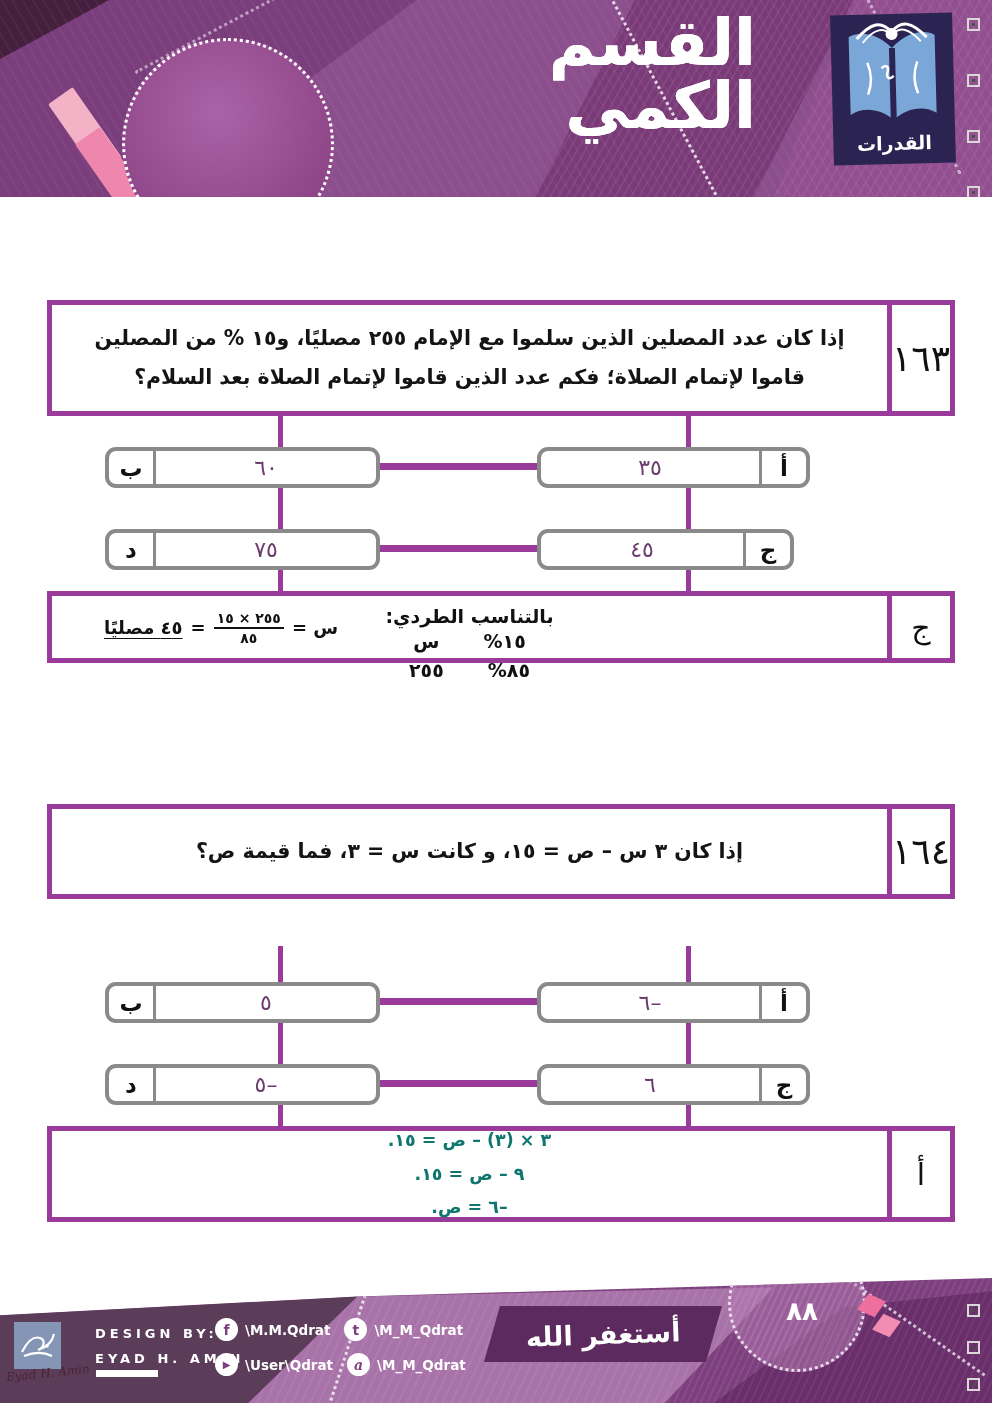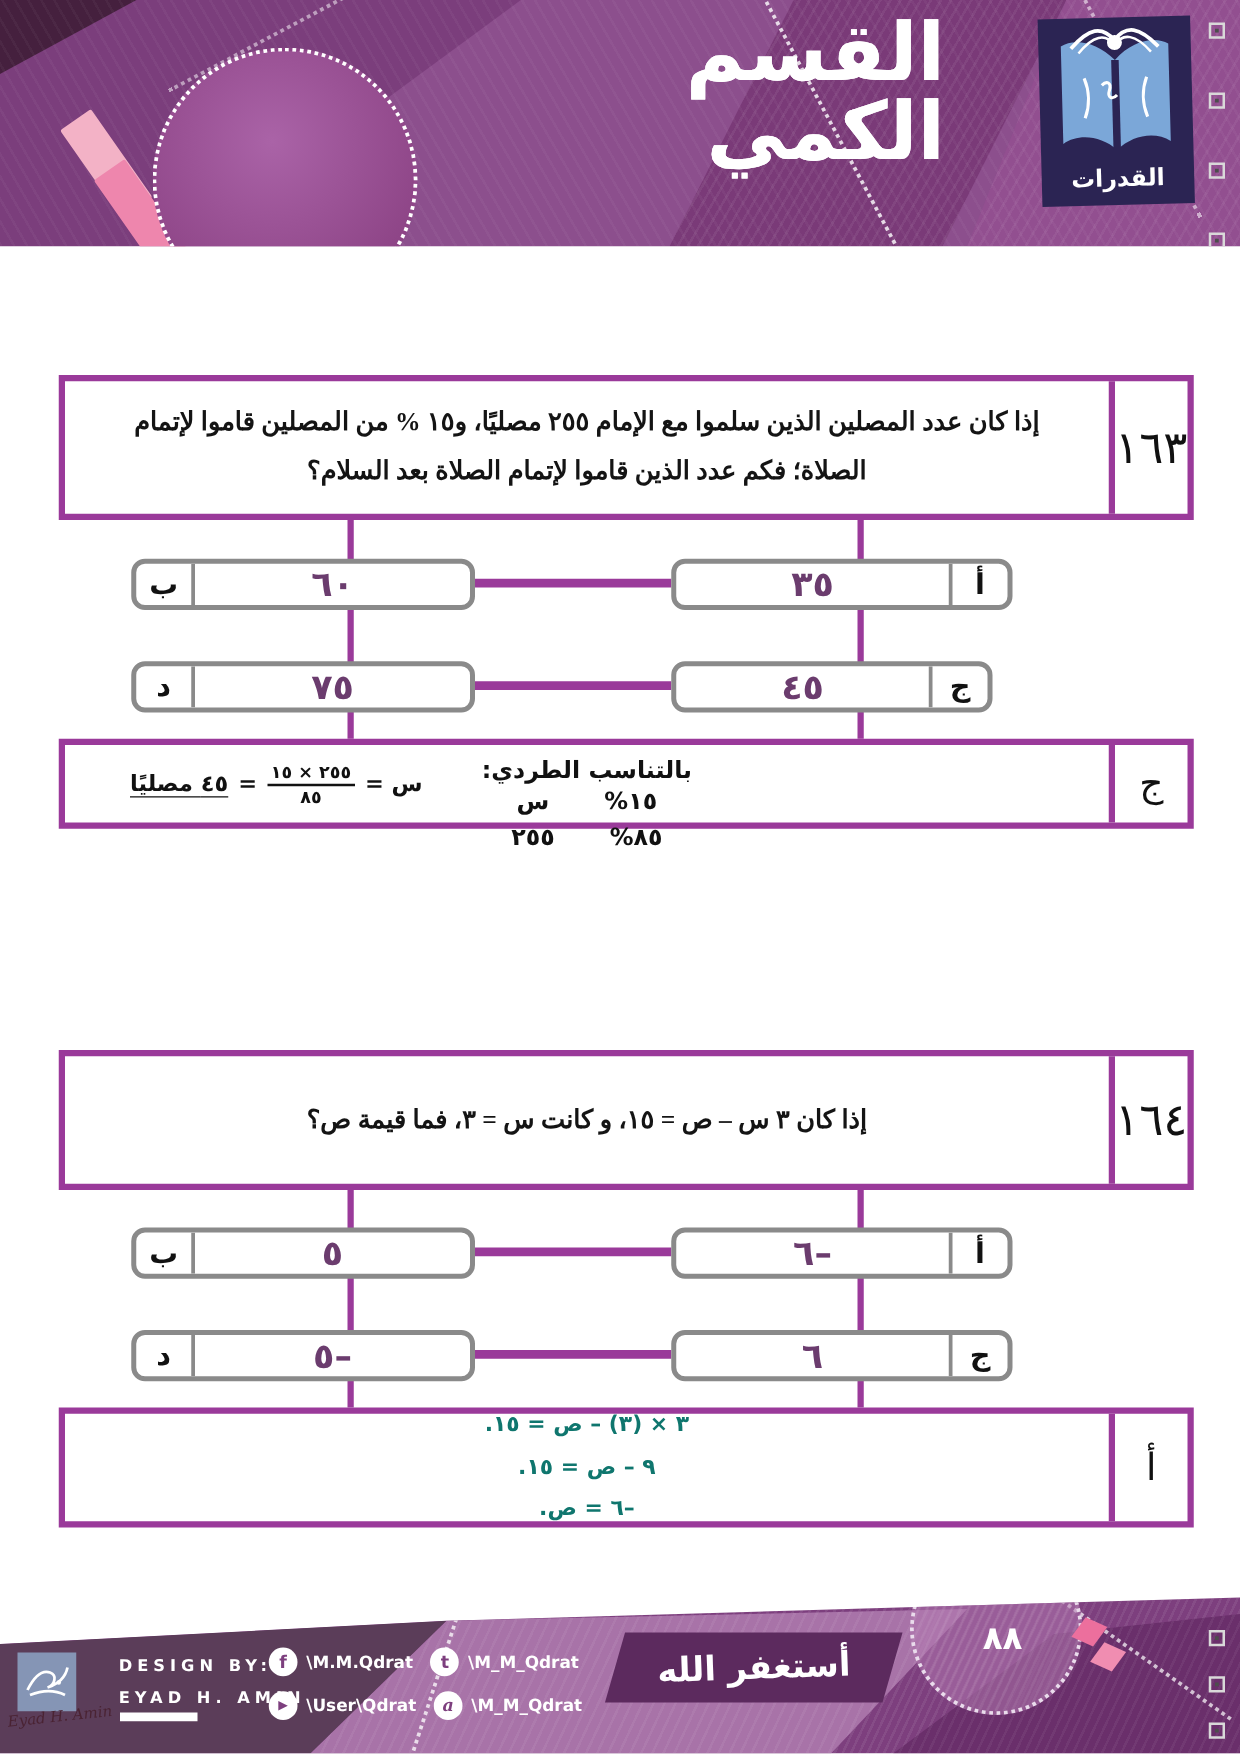--- a/index.html
+++ b/index.html
@@ -43,35 +43,35 @@
   .esq{width:9px;height:9px;border:2px solid #d9d9d9;display:flex;align-items:center;justify-content:center;}
   .esq::after{content:"";width:3px;height:3px;background:#4d4d4d;}
 
   
   .vline{position:absolute;width:5px;background:#9a3a9a;z-index:1;}
   .hconn{position:absolute;height:7px;background:#9a3a9a;z-index:1;}
 
   .qbox,.abox{position:absolute;left:47px;width:908px;background:#fff;border:5px solid #9a3a9a;
               box-sizing:border-box;display:flex;z-index:2;}
   .q-text{flex:1;display:flex;align-items:center;justify-content:center;text-align:center;
-          direction:rtl;font-weight:bold;font-size:20.5px;line-height:1.9;color:#141414;padding:0 26px;font-family:Liberation Serif, serif;}
+          direction:rtl;font-weight:bold;font-size:20.5px;line-height:1.9;color:#141414;padding:0 26px;}
   .q-num{width:58px;border-left:5px solid #9a3a9a;display:flex;align-items:center;justify-content:center;
          font-size:36px;color:#111;}
   .a-label{width:58px;border-left:5px solid #9a3a9a;display:flex;align-items:center;justify-content:center;
            font-size:30px;color:#111;}
   .a-content{flex:1;position:relative;direction:rtl;}
 
   .opt{position:absolute;height:41px;background:#fff;border:4px solid #8a8a8a;border-radius:11px;
        box-sizing:border-box;display:flex;z-index:2;overflow:hidden;}
   .opt .letter{width:44px;display:flex;align-items:center;justify-content:center;
                font-size:23px;font-weight:bold;color:#111;}
   .opt.letter-right .letter{border-right:0;border-left:3px solid #8a8a8a;}
   .opt.letter-left .letter{border-right:3px solid #8a8a8a;}
   .opt .val{flex:1;display:flex;align-items:center;justify-content:center;direction:rtl;
-            font-size:28px;font-weight:bold;color:#6b3c6e;}
+            font-size:22px;font-weight:normal;color:#6b3c6e;}
 
   
   .sol-head{text-align:center;font-weight:bold;font-size:19px;margin-top:9px;color:#111;}
   .prop-row{display:flex;direction:rtl;justify-content:center;gap:44px;font-weight:bold;
             font-size:19px;color:#111;line-height:1.55;}
   .equation{position:absolute;left:52px;bottom:12px;display:flex;direction:rtl;align-items:center;
             gap:8px;font-weight:bold;font-size:18px;color:#111;}
   .frac{display:inline-flex;flex-direction:column;align-items:center;direction:ltr;line-height:1.15;}
   .frac .num{font-size:14px;border-bottom:2px solid #111;padding:0 3px 1px;}
   .frac .den{font-size:14px;padding-top:1px;}
@@ -221,21 +221,21 @@
       </div>
     </div>
     <div class="a-label">ج</div>
   </div>
 
   <div class="vline" style="left:278px;top:946px;height:184px;"></div>
   <div class="vline" style="left:686px;top:946px;height:184px;"></div>
   <div class="hconn" style="left:380px;top:998px;width:157px;"></div>
   <div class="hconn" style="left:380px;top:1080px;width:157px;"></div>
 
-  <div class="qbox" style="top:840px;height:112px;">
+  <div class="qbox" style="top:804px;height:95px;">
     <div class="q-text">إذا كان ٣ س – ص = ١٥، و كانت س = ٣، فما قيمة ص؟</div>
     <div class="q-num">١٦٤</div>
   </div>
 
   <div class="opt letter-right" style="left:537px;top:982px;width:273px;">
     <div class="val">–٦</div>
     <div class="letter">أ</div>
   </div>
   <div class="opt letter-left" style="left:105px;top:982px;width:275px;">
     <div class="letter">ب</div>

